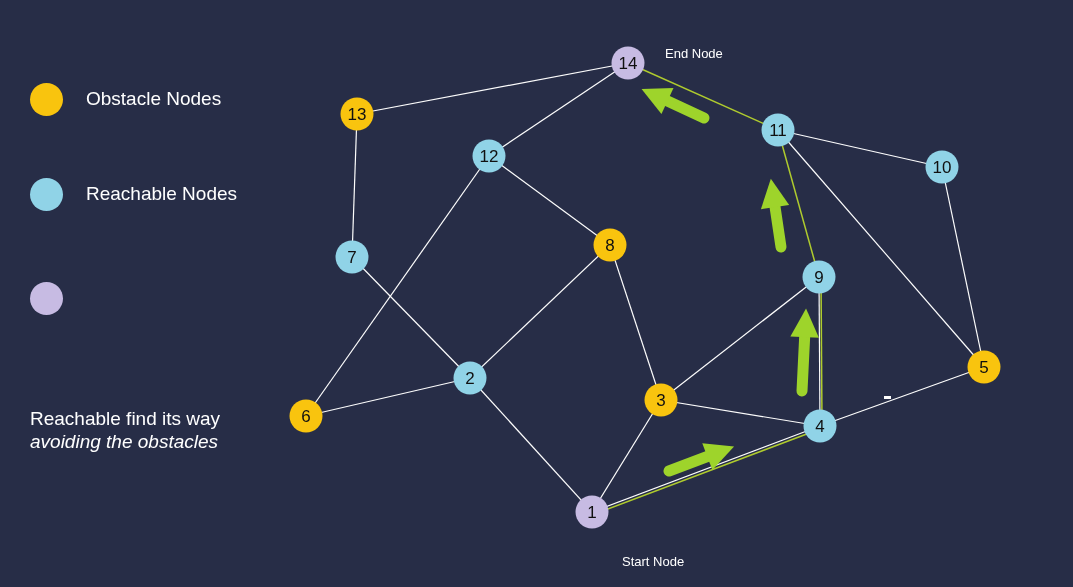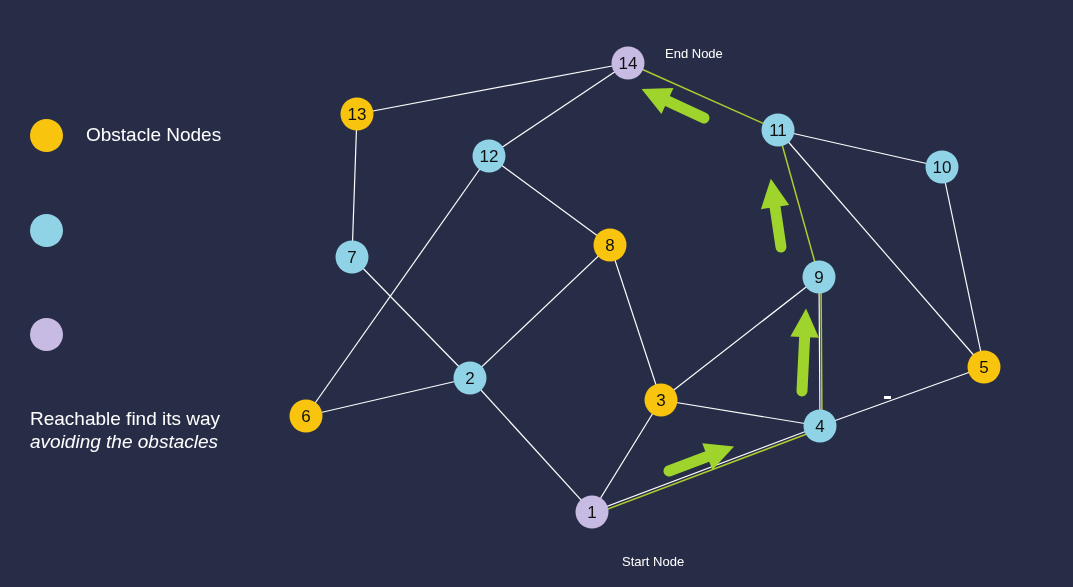--- a/index.html
+++ b/index.html
@@ -4,21 +4,21 @@
 <style>
   html,body{margin:0;padding:0;}
   .stage{
     position:relative;
     width:1073px;height:587px;
     overflow:hidden;
     font-family:"Liberation Sans", sans-serif;
   }
   .stage svg{position:absolute;left:0;top:0;}
   .legend{position:absolute;left:30px;top:0;}
-  .legend-row{position:absolute;left:0;display:flex;align-items:center;height:34px;margin-top:36px;}
+  .legend-row{position:absolute;left:0;display:flex;align-items:center;height:34px;}
   .legend-dot{width:33px;height:33px;border-radius:50%;flex:0 0 auto;}
   .legend-label{margin-left:23px;font-size:19px;white-space:nowrap;}
   .caption{position:absolute;left:30px;top:407px;font-size:19px;line-height:23px;}
   .float-label{position:absolute;font-size:13px;white-space:nowrap;}
   .graph-text{font-family:"Liberation Sans",sans-serif;}
 </style>
 </head>
 <body>
 
 <div class="stage" style="background: rgb(39, 45, 71); color: rgb(255, 255, 255);">
@@ -95,20 +95,21 @@
       </g>
   </svg>
 
   <div class="legend">
     <div class="legend-row" style="top:82px">
       <span class="legend-dot" style="background: rgb(249, 196, 14);"></span>
       <span class="legend-label">Obstacle Nodes</span>
     </div>
     <div class="legend-row" style="top:177px">
       <span class="legend-dot" style="background: rgb(144, 211, 231);"></span>
+      <span class="legend-label">Reachable Nodes</span>
     </div>
     <div class="legend-row" style="top:281px">
       <span class="legend-dot" style="background: rgb(199, 187, 227);"></span>
     </div>
   </div>
 
   <div class="caption">
     <div>Reachable find its way</div>
     <div style="font-style:italic">avoiding the obstacles</div>
   </div>

